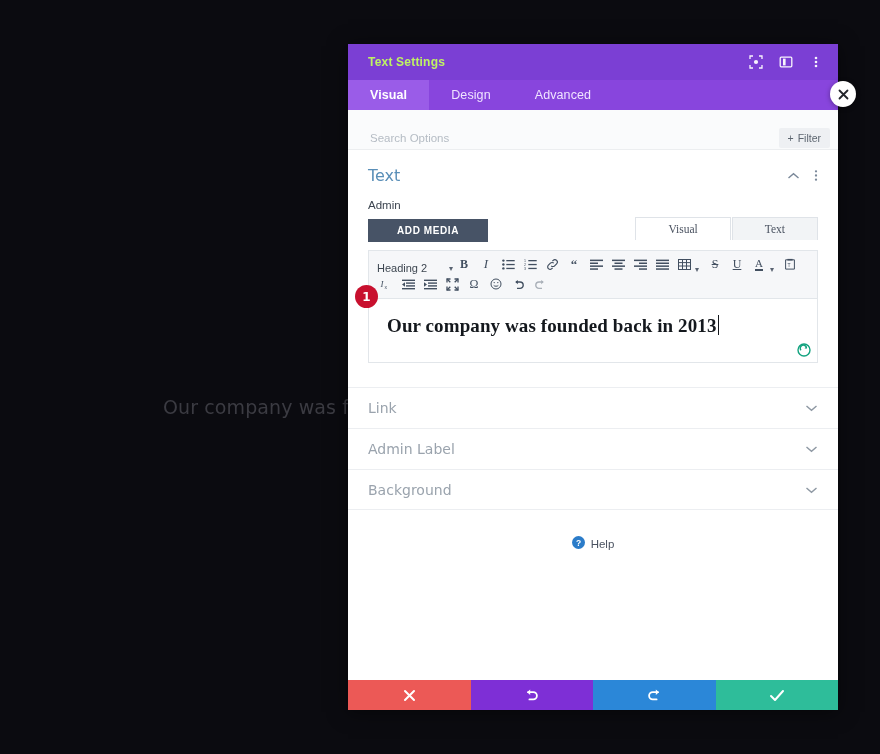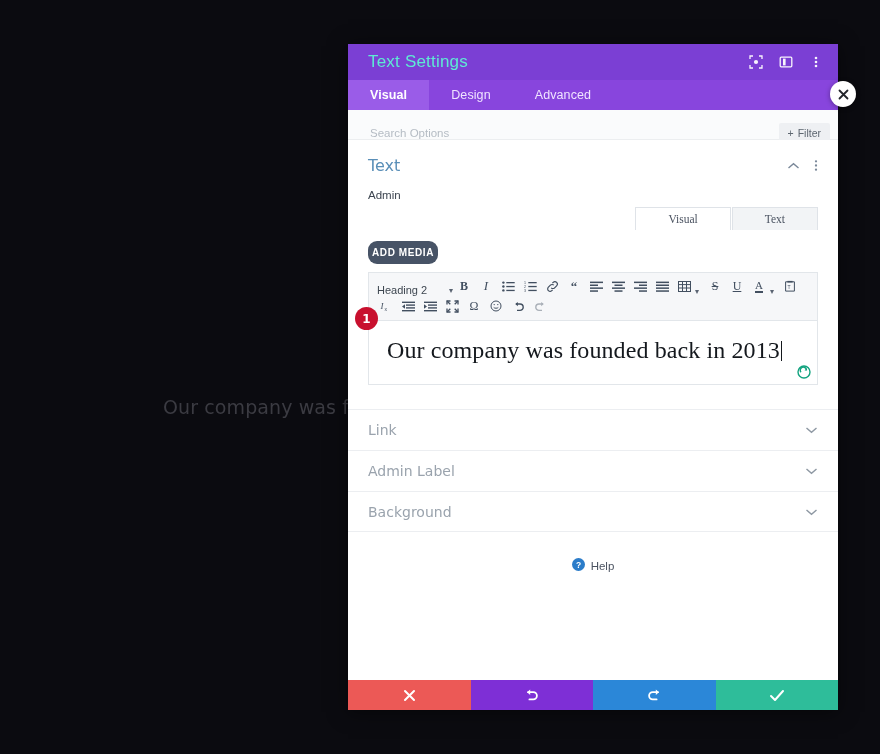--- a/index.html
+++ b/index.html
@@ -52,23 +52,23 @@
 
   .modal-header {
     height: 36px;
     background: #7b3fd4;
     display: flex;
     align-items: center;
     padding: 0 14px 0 20px;
     flex: 0 0 auto;
   }
   .modal-title {
-    color: #5eead4;
-    font-size: 17px;
-    font-weight: normal;
+    color: #bef264;
+    font-size: 12px;
+    font-weight: bold;
     letter-spacing: 0.2px;
     flex: 1 1 auto;
   }
   .hdr-icons { display: flex; align-items: center; gap: 14px; }
   .hdr-icon {
     width: 16px; height: 16px;
     display: flex; align-items: center; justify-content: center;
     color: #ffffff;
     opacity: 0.95;
     cursor: pointer;
@@ -93,21 +93,21 @@
     letter-spacing: 0.1px;
   }
   .tab.active {
     background: #9a5ce8;
     color: #ffffff;
     font-weight: bold;
   }
 
   
   .search-row {
-    height: 30px;
+    height: 40px;
     background: #fafbfc;
     border-bottom: 1px solid #eceef0;
     display: flex;
     align-items: center;
     padding: 16px 8px 0 20px;
     flex: 0 0 auto;
   }
   .search-input {
     flex: 1 1 auto;
     border: none;
@@ -171,26 +171,25 @@
 
   
   .editor-wrap { position: relative; }
   .add-media {
     display: inline-block;
     background: #475366;
     color: #ffffff;
     font-size: 10px;
     font-weight: bold;
     letter-spacing: 0.6px;
-    padding: 6px 4px;
+    padding: 6px 29px;
     border: none;
-    border-radius: 9px;
+    border-radius: 0;
     cursor: pointer;
     font-family: "Liberation Sans", sans-serif;
-    margin-top: 32px;
   }
   .vt-tabs {
     position: absolute;
     right: 0;
     top: -2px;
     display: flex;
     gap: 1px;
   }
   .vt-tab {
     padding: 5px 32px;
@@ -240,22 +239,22 @@
   .editor-area {
     border: 1px solid #e2e6ea;
     border-top: none;
     background: #ffffff;
     min-height: 64px;
     padding: 16px 18px 14px 18px;
     position: relative;
   }
   .editor-text {
     font-family: "Liberation Serif", serif;
-    font-weight: normal;
-    font-size: 24px;
+    font-weight: bold;
+    font-size: 19px;
     color: #14181d;
     letter-spacing: 0.1px;
     display: inline-block;
   }
   .caret-bar {
     display: inline-block;
     width: 1px;
     height: 20px;
     background: #14181d;
     vertical-align: -3px;

